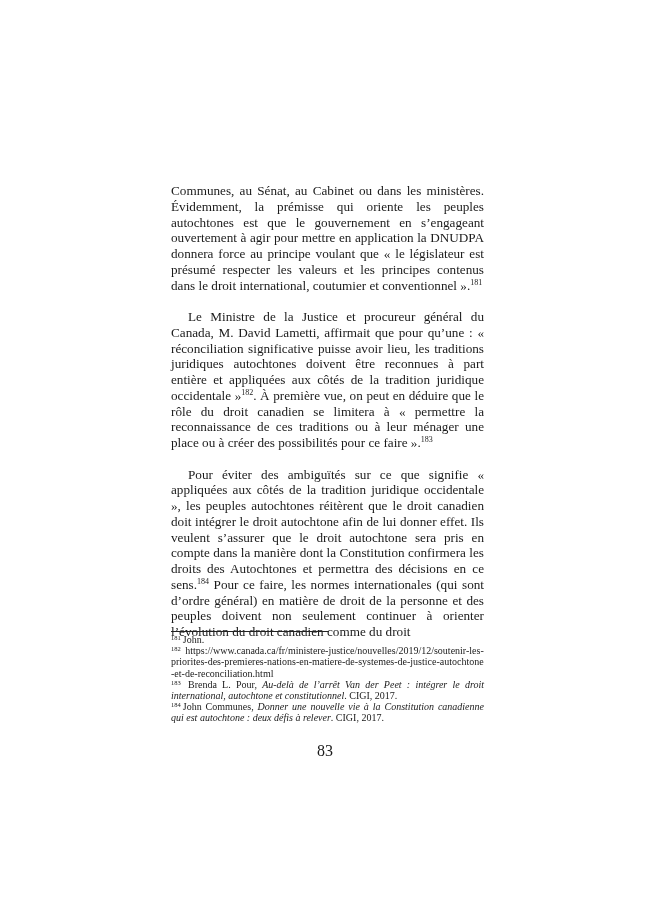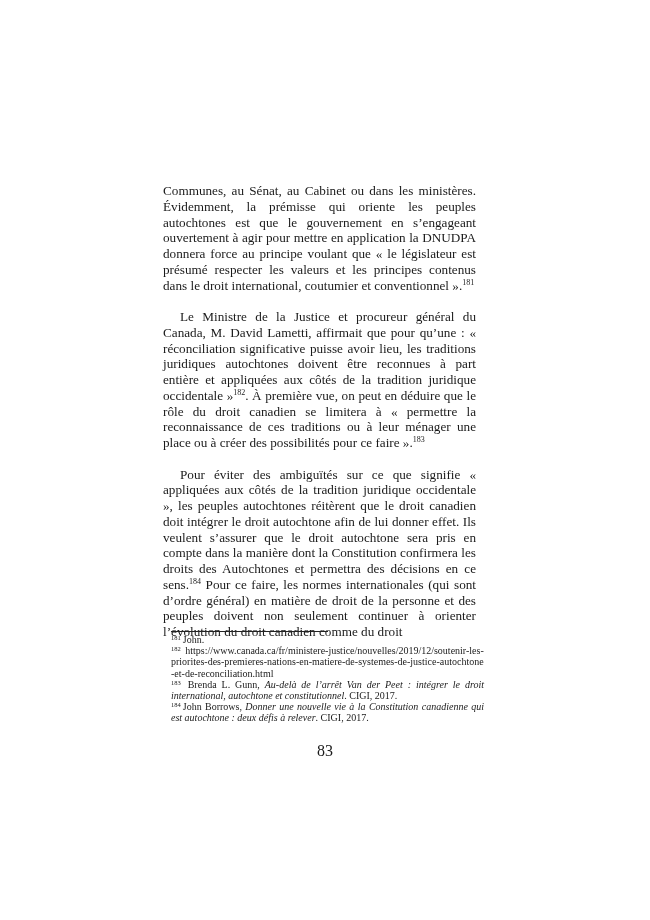--- a/index.html
+++ b/index.html
@@ -1,19 +1,19 @@
 <!DOCTYPE html>
 <html><head>
 <meta charset="utf-8">
 <style>
   html, body { margin: 0; padding: 0; background: #ffffff; }
   body { width: 650px; height: 920px; position: relative; overflow: hidden; }
   .page { position: absolute; left: 0; top: 0; width: 650px; height: 920px; background: #ffffff; }
   .body-text {
-    position: absolute; left: 163px; top: 183px; width: 313px;
+    position: absolute; left: 171px; top: 183px; width: 313px;
     font-family: "Liberation Serif", serif; font-size: 13.2px; line-height: 15.75px;
     color: #1a1a1a; text-align: justify;
   }
   .body-text p { margin: 0; }
   .body-text p.indent { text-indent: 17px; }
   .gap { height: 15.75px; }
   sup { font-size: 8px; line-height: 0; vertical-align: 5px; }
   .fn-rule { position: absolute; left: 171px; top: 631px; width: 157px; height: 1px; background: #222; }
   .footnotes {
     position: absolute; left: 171px; top: 634px; width: 313px;
@@ -39,18 +39,18 @@
     <p class="indent"><span>Le Ministre de la Justice et procureur général du Canada, M. David Lametti, affirmait que pour qu’une : « réconciliation significative puisse avoir lieu, les traditions juridiques autochtones doivent être reconnues à part entière et appliquées aux côtés de la tradition juridique occidentale »</span><sup>182</sup><span>. À première vue, on peut en déduire que le rôle du droit canadien se limitera à « permettre la reconnaissance de ces traditions ou à leur ménager une place ou à créer des possibilités pour ce faire ».</span><sup>183</sup></p>
     <div class="gap"></div>
     <p class="indent"><span>Pour éviter des ambiguïtés sur ce que signifie « appliquées aux côtés de la tradition juridique occidentale », les peuples autochtones réitèrent que le droit canadien doit intégrer le droit autochtone afin de lui donner effet. Ils veulent s’assurer que le droit autochtone sera pris en compte dans la manière dont la Constitution confirmera les droits des Autochtones et permettra des décisions en ce sens.</span><sup>184</sup><span> Pour ce faire, les normes internationales (qui sont d’ordre général) en matière de droit de la personne et des peuples doivent non seulement continuer à orienter l’évolution du droit canadien comme du droit</span></p>
   </div>
 
   <div class="fn-rule"></div>
 
   <div class="footnotes">
     <p><span class="fn-num">181</span><span>John.</span></p>
     <p class="url"><span class="fn-num">182</span> <span>https://www.canada.ca/fr/ministere-justice/nouvelles/2019/12/soutenir-les-priorites-des-premieres-nations-en-matiere-de-systemes-de-justice-autochtone-et-de-reconciliation.html</span></p>
-    <p><span class="fn-num">183</span> <span>Brenda L. Gunn, </span><i>Au-delà de l’arrêt Van der Peet : intégrer le droit international, autochtone et constitutionnel</i><span>. CIGI, 2017.</span></p>
-    <p><span class="fn-num">184</span><span>John Borrows, </span><i>Donner une nouvelle vie à la Constitution canadienne qui est autochtone : deux défis à relever</i><span>. CIGI, 2017.</span></p>
+    <p><span class="fn-num">183</span> <span>Brenda L. Pour, </span><i>Au-delà de l’arrêt Van der Peet : intégrer le droit international, autochtone et constitutionnel</i><span>. CIGI, 2017.</span></p>
+    <p><span class="fn-num">184</span><span>John Communes, </span><i>Donner une nouvelle vie à la Constitution canadienne qui est autochtone : deux défis à relever</i><span>. CIGI, 2017.</span></p>
   </div>
 
   <div class="page-number">83</div>
 </div>
 
 </body></html>

